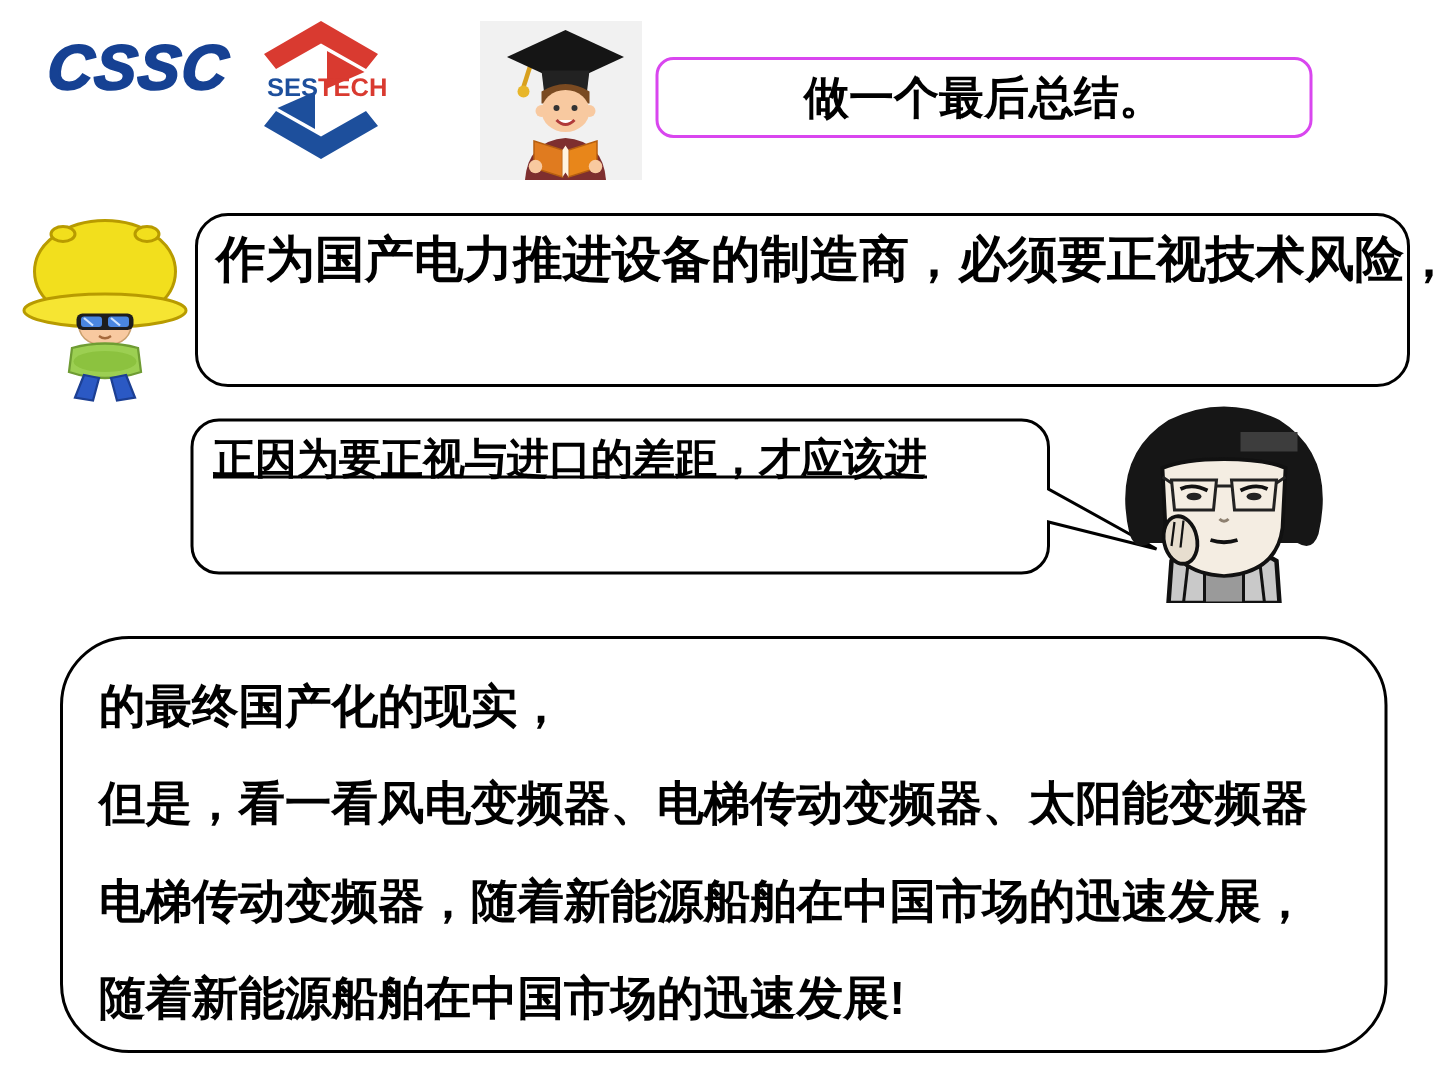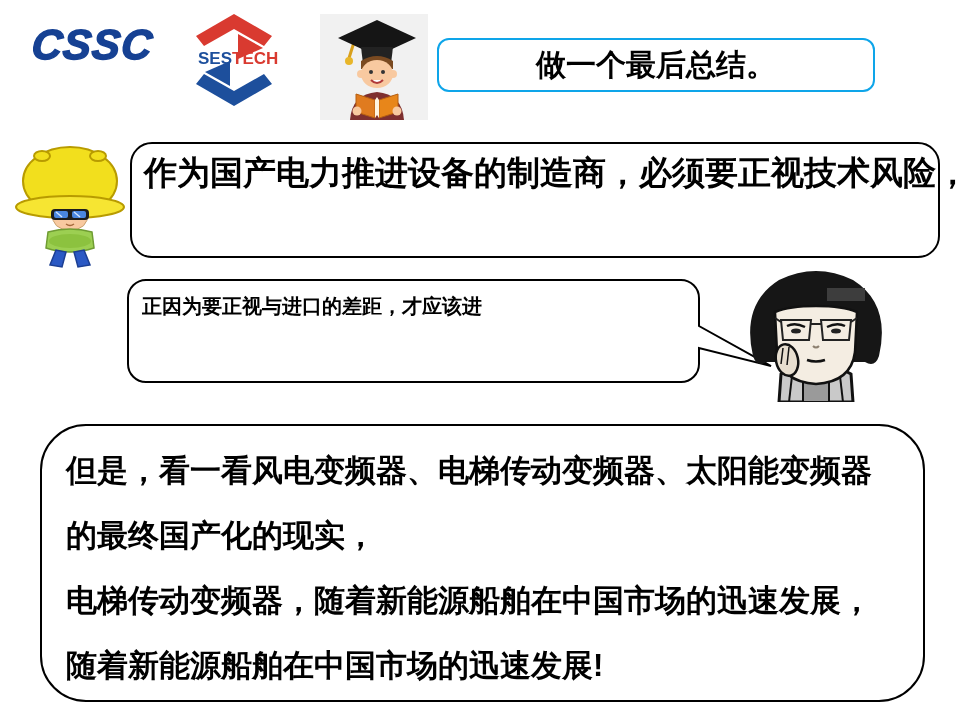--- a/index.html
+++ b/index.html
@@ -12,45 +12,46 @@
   .abs{position:absolute;}
 
   
   .cssc-logo{
     left:32px;top:24px;width:130px;height:42px;
     font-size:42px;font-weight:900;font-style:italic;
     color:#164193;-webkit-text-stroke:1.5px #164193;
     letter-spacing:1px;transform:skewX(-6deg);
     line-height:42px;user-select:none;
   }
-  .sestech-logo{left:184px;top:12px;width:100px;height:96px;}
+  .sestech-logo{left:164px;top:12px;width:100px;height:96px;}
   .graduate-box{left:320px;top:14px;width:108px;height:106px;}
 
   
   .top-bubble{
     left:437px;top:38px;width:438px;height:54px;
-    border:2px solid #0ea5e9;border-radius:12px;background:#fff;
+    border:2px solid #d946ef;border-radius:12px;background:#fff;
     display:flex;align-items:center;justify-content:center;
     font-size:30px;font-weight:bold;box-sizing:border-box;
     white-space:nowrap;
   }
   .worker-figure{left:12px;top:133px;width:116px;height:136px;}
   .bubble1{
     left:130px;top:142px;width:810px;height:116px;
     border:2px solid #000;border-radius:22px;background:#fff;
     box-sizing:border-box;padding:1px 0 0 12px;
     font-size:33px;font-weight:bold;line-height:55px;
     white-space:nowrap;
   }
   .bubble2-wrap{left:126px;top:278px;width:650px;height:110px;}
   .bubble2-svg{position:absolute;left:0;top:0;}
   .bubble2-text{
     position:absolute;left:16px;top:3px;
-    font-size:20px;font-weight:bold;line-height:50px;
+    font-size:28px;font-weight:bold;line-height:50px;
     white-space:nowrap;
+    text-decoration:underline;
   }
   .meme-figure{left:737px;top:260px;width:158px;height:142px;}
 
   
   .conclusion-box{
     left:40px;top:424px;width:885px;height:278px;
     border:2px solid #000;border-radius:46px;background:#fff;
     box-sizing:border-box;padding:12px 0 0 24px;
   }
   .conclusion-box .line{
@@ -166,17 +167,17 @@
     <path d="M76 86 Q79 89 82 86" stroke="#8d8070" stroke-width="2" fill="none"></path>
     <path d="M70 100 Q79 103 88 100" stroke="#111111" stroke-width="2.5" fill="none"></path>
 
     <ellipse cx="50" cy="100" rx="11" ry="16" fill="#e7decf" stroke="#111111" stroke-width="2.5" transform="rotate(-12 50 100)"></ellipse>
     <line x1="46" y1="88" x2="44" y2="104" stroke="#111111" stroke-width="1.5"></line>
     <line x1="52" y1="87" x2="50" y2="105" stroke="#111111" stroke-width="1.5"></line>
   </svg>
 </div>
 
 <div class="abs conclusion-box">
+  <div class="line">的最终国产化的现实，</div>
   <div class="line">但是，看一看风电变频器、电梯传动变频器、太阳能变频器</div>
-  <div class="line">的最终国产化的现实，</div>
   <div class="line">电梯传动变频器，随着新能源船舶在中国市场的迅速发展，</div>
   <div class="line">随着新能源船舶在中国市场的迅速发展!</div>
 </div>
 
 </body></html>

